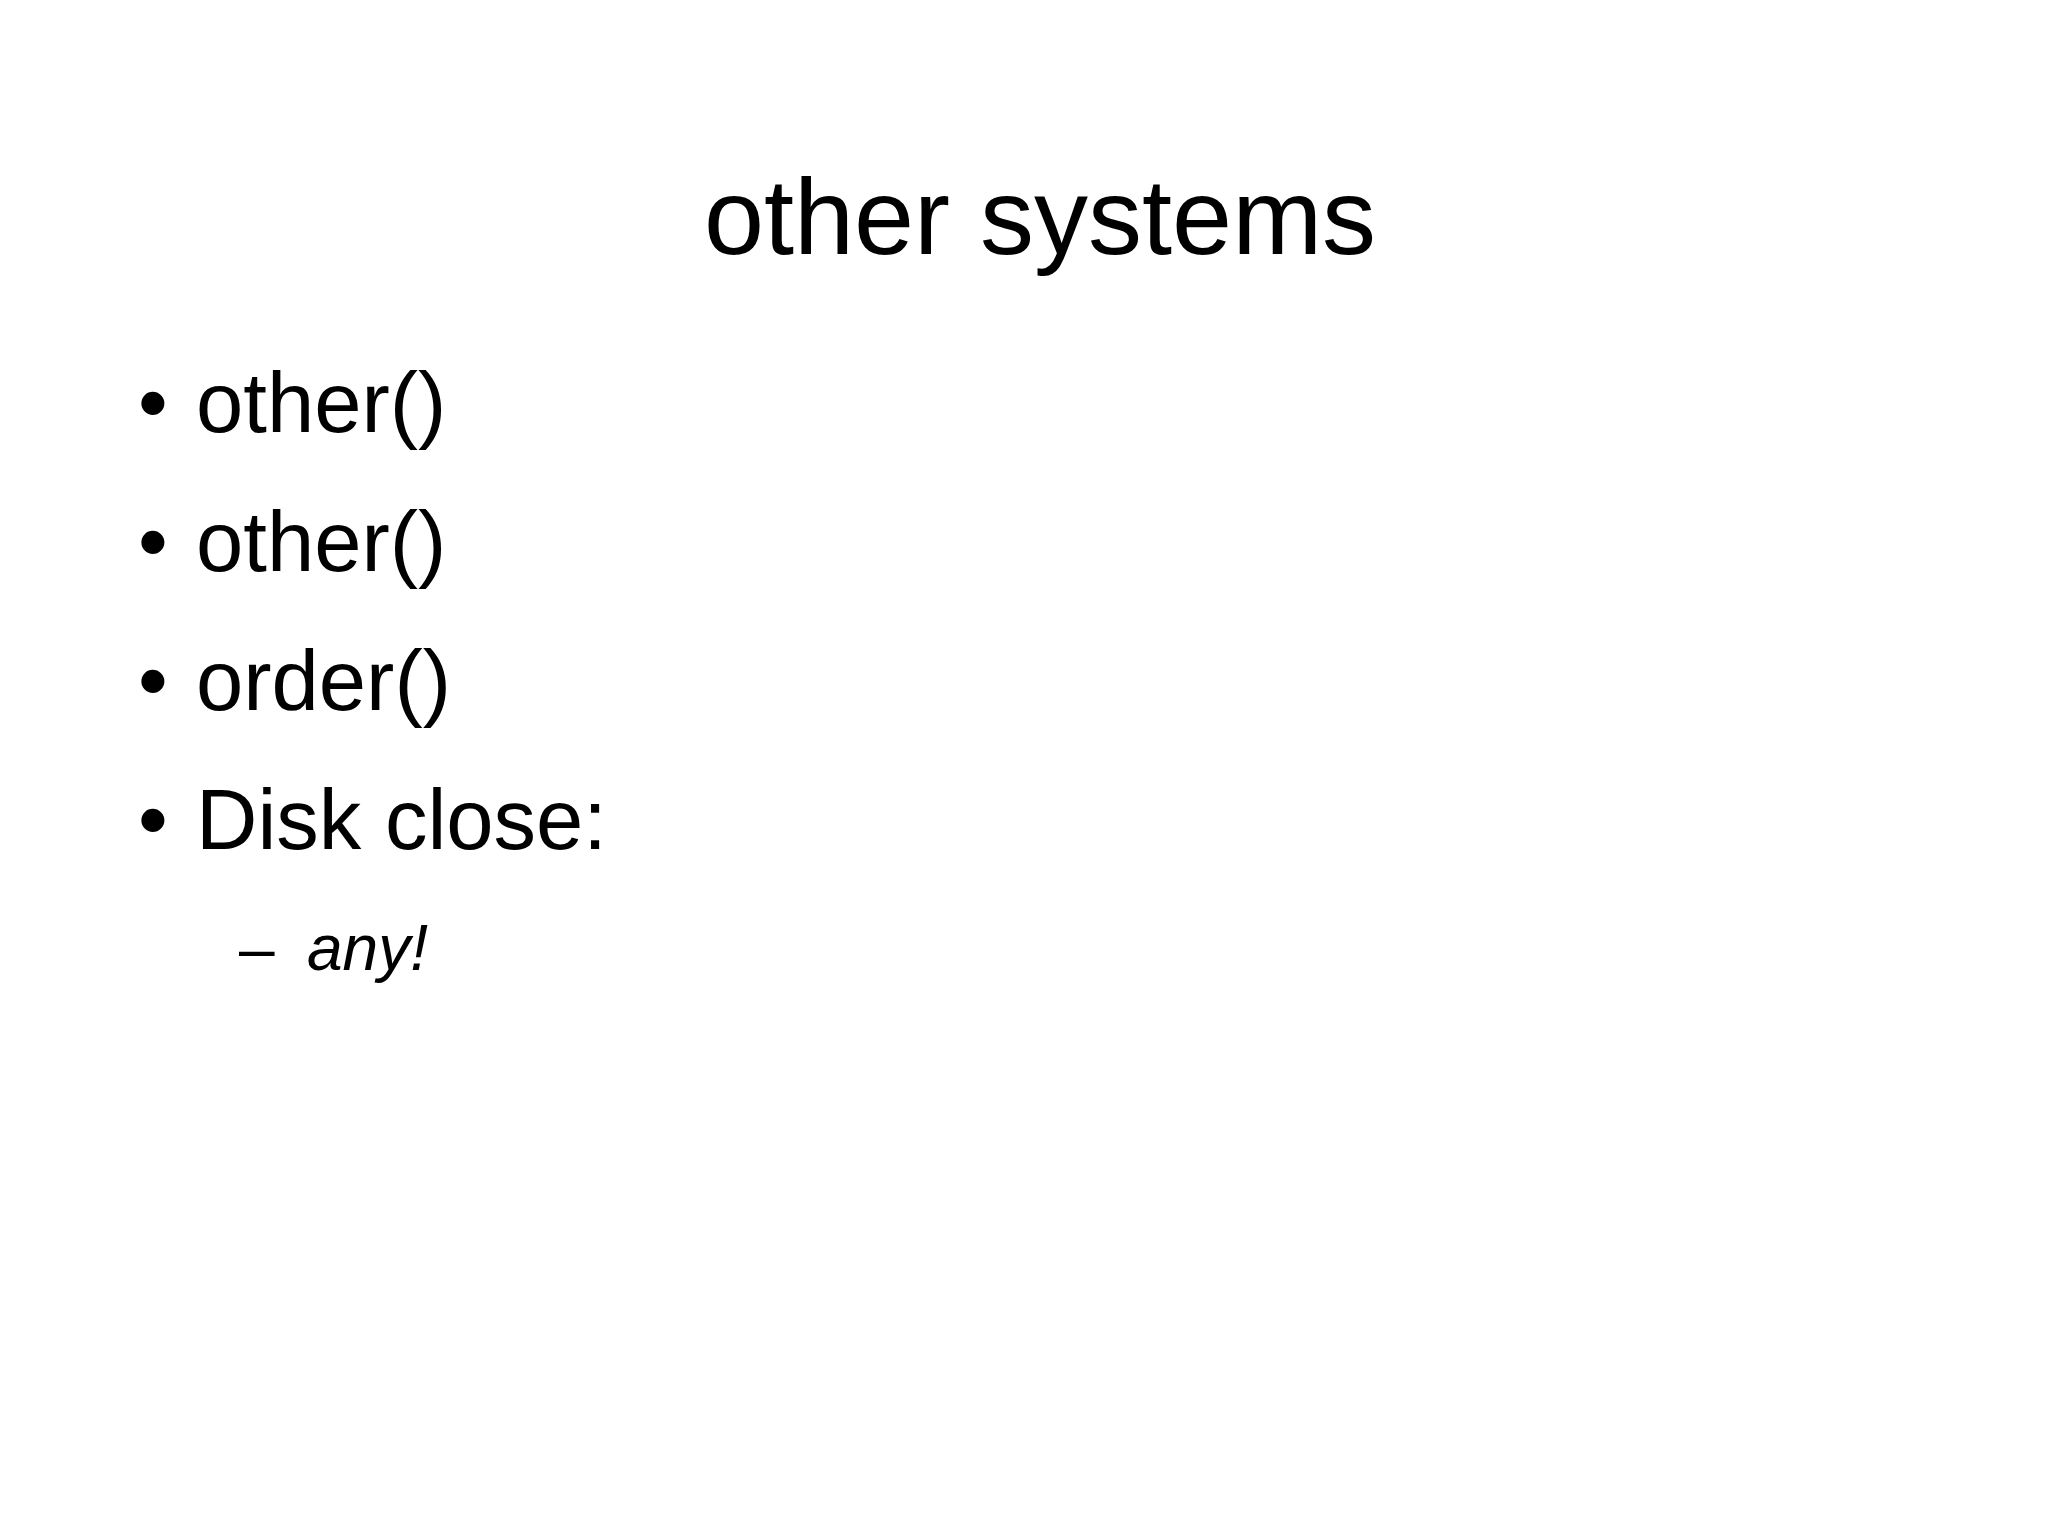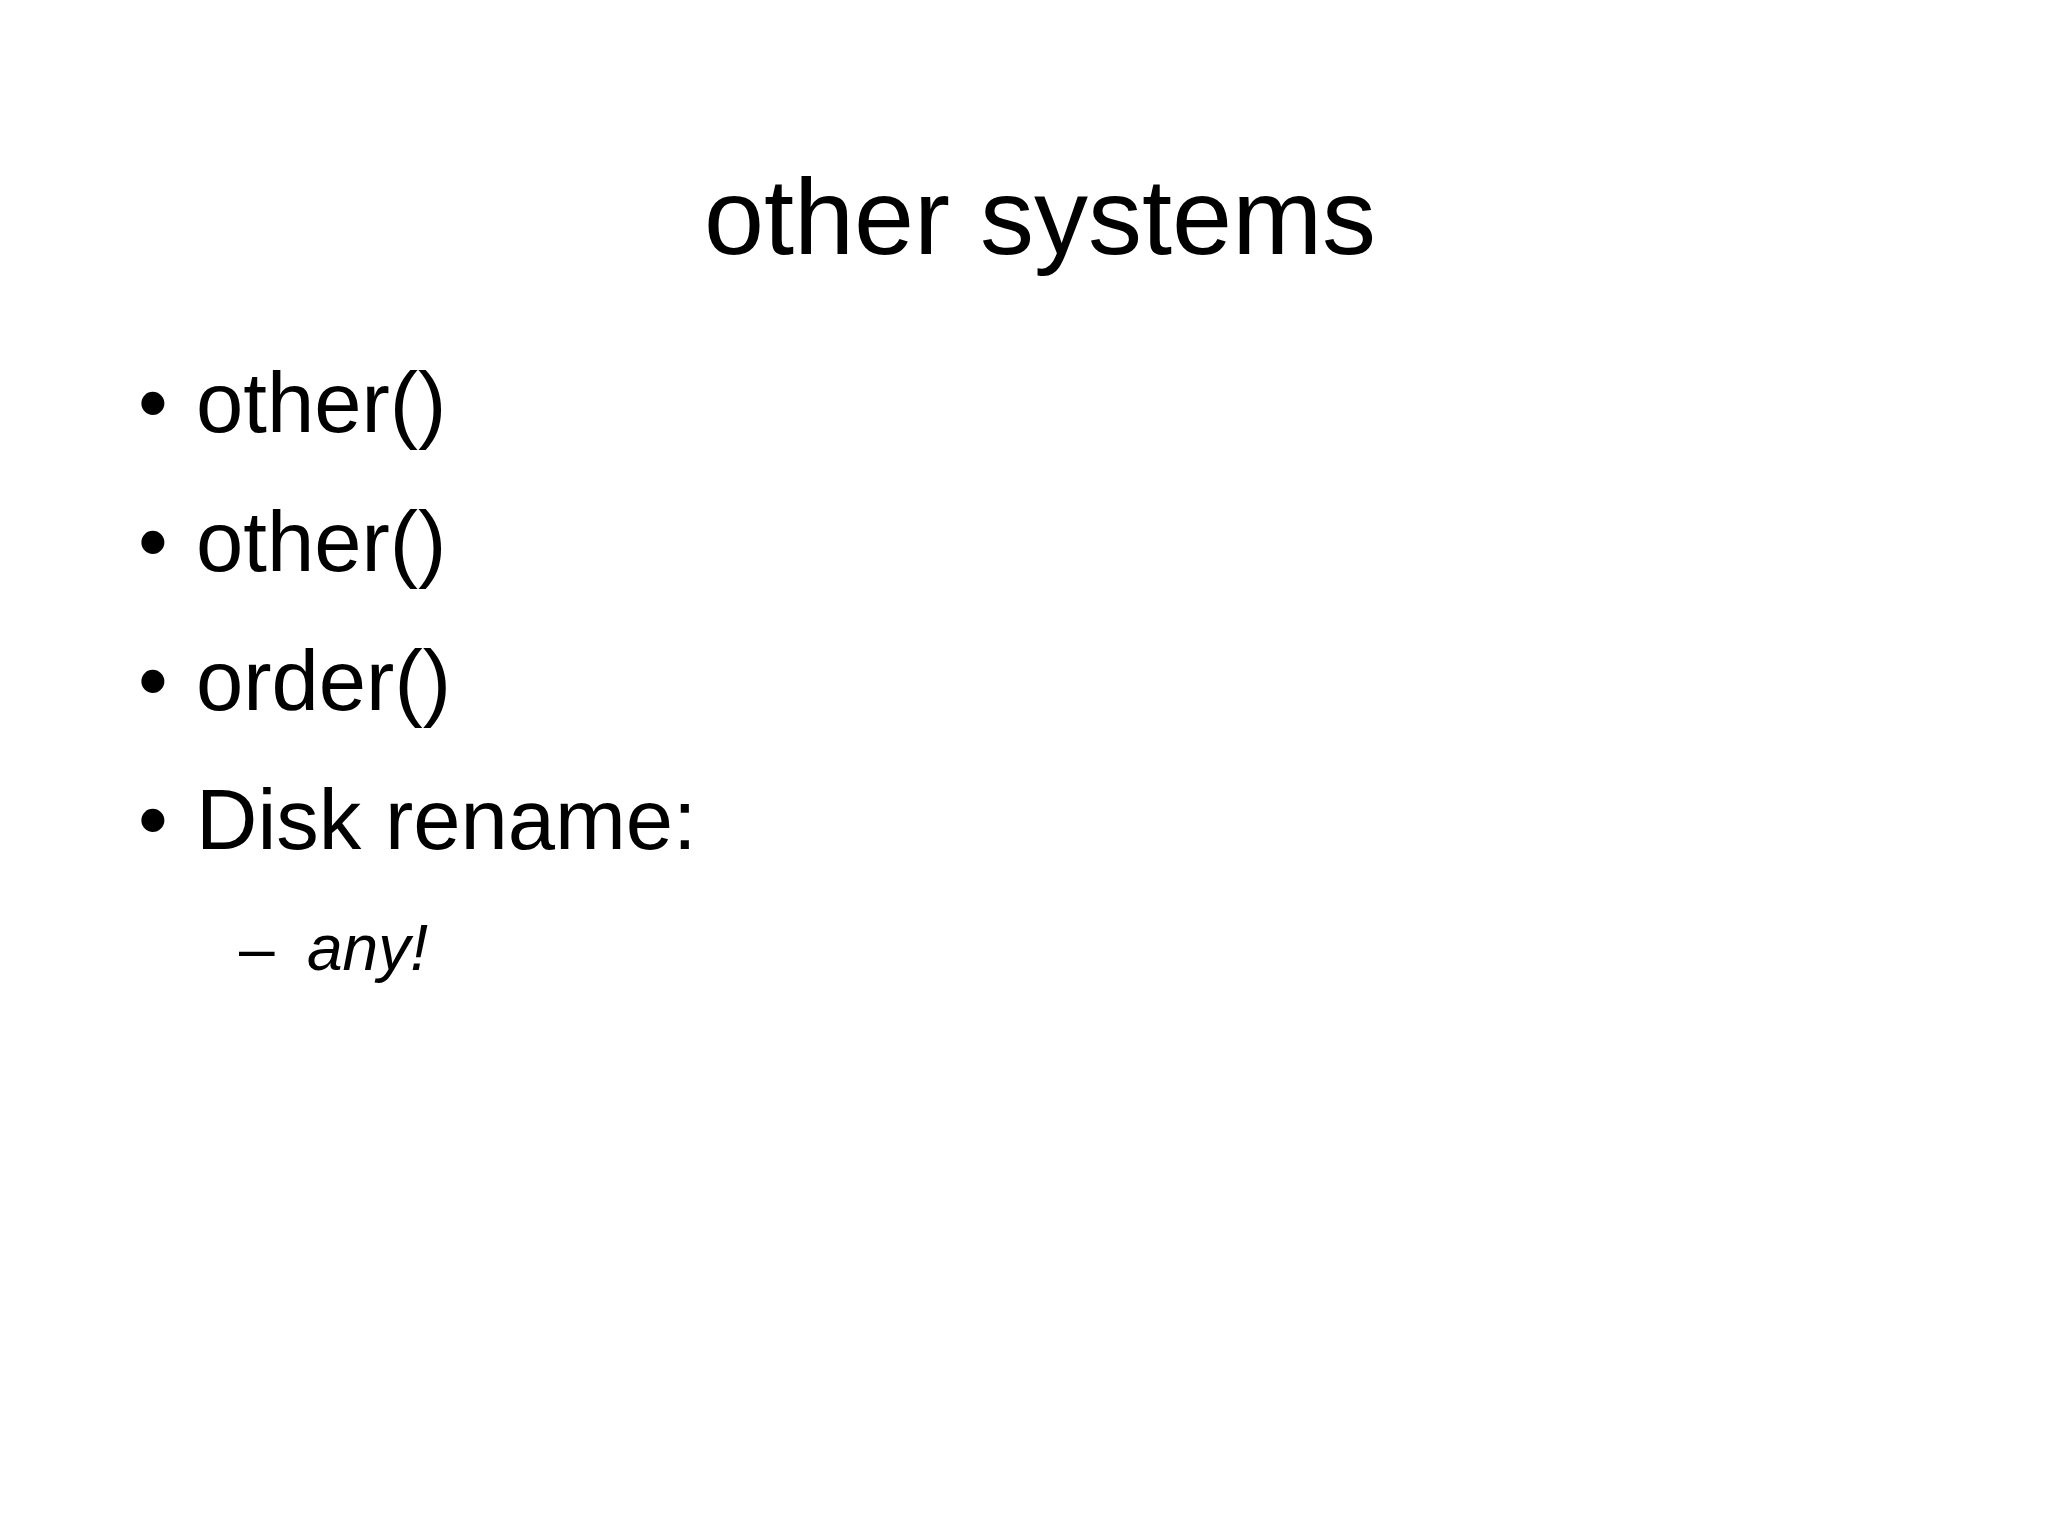--- a/index.html
+++ b/index.html
@@ -88,21 +88,21 @@
       <span class="bullet-text">other()</span>
     </div>
 
     <div class="bullet-item">
       <span class="bullet-marker">•</span>
       <span class="bullet-text">order()</span>
     </div>
 
     <div class="bullet-item">
       <span class="bullet-marker">•</span>
-      <span class="bullet-text">Disk rename:</span>
+      <span class="bullet-text">Disk close:</span>
     </div>
 
     <div class="sub-bullet-item">
       <span class="sub-bullet-marker">–</span>
       <span class="sub-bullet-text">any!</span>
     </div>
 
   </div>
 </div>
 

